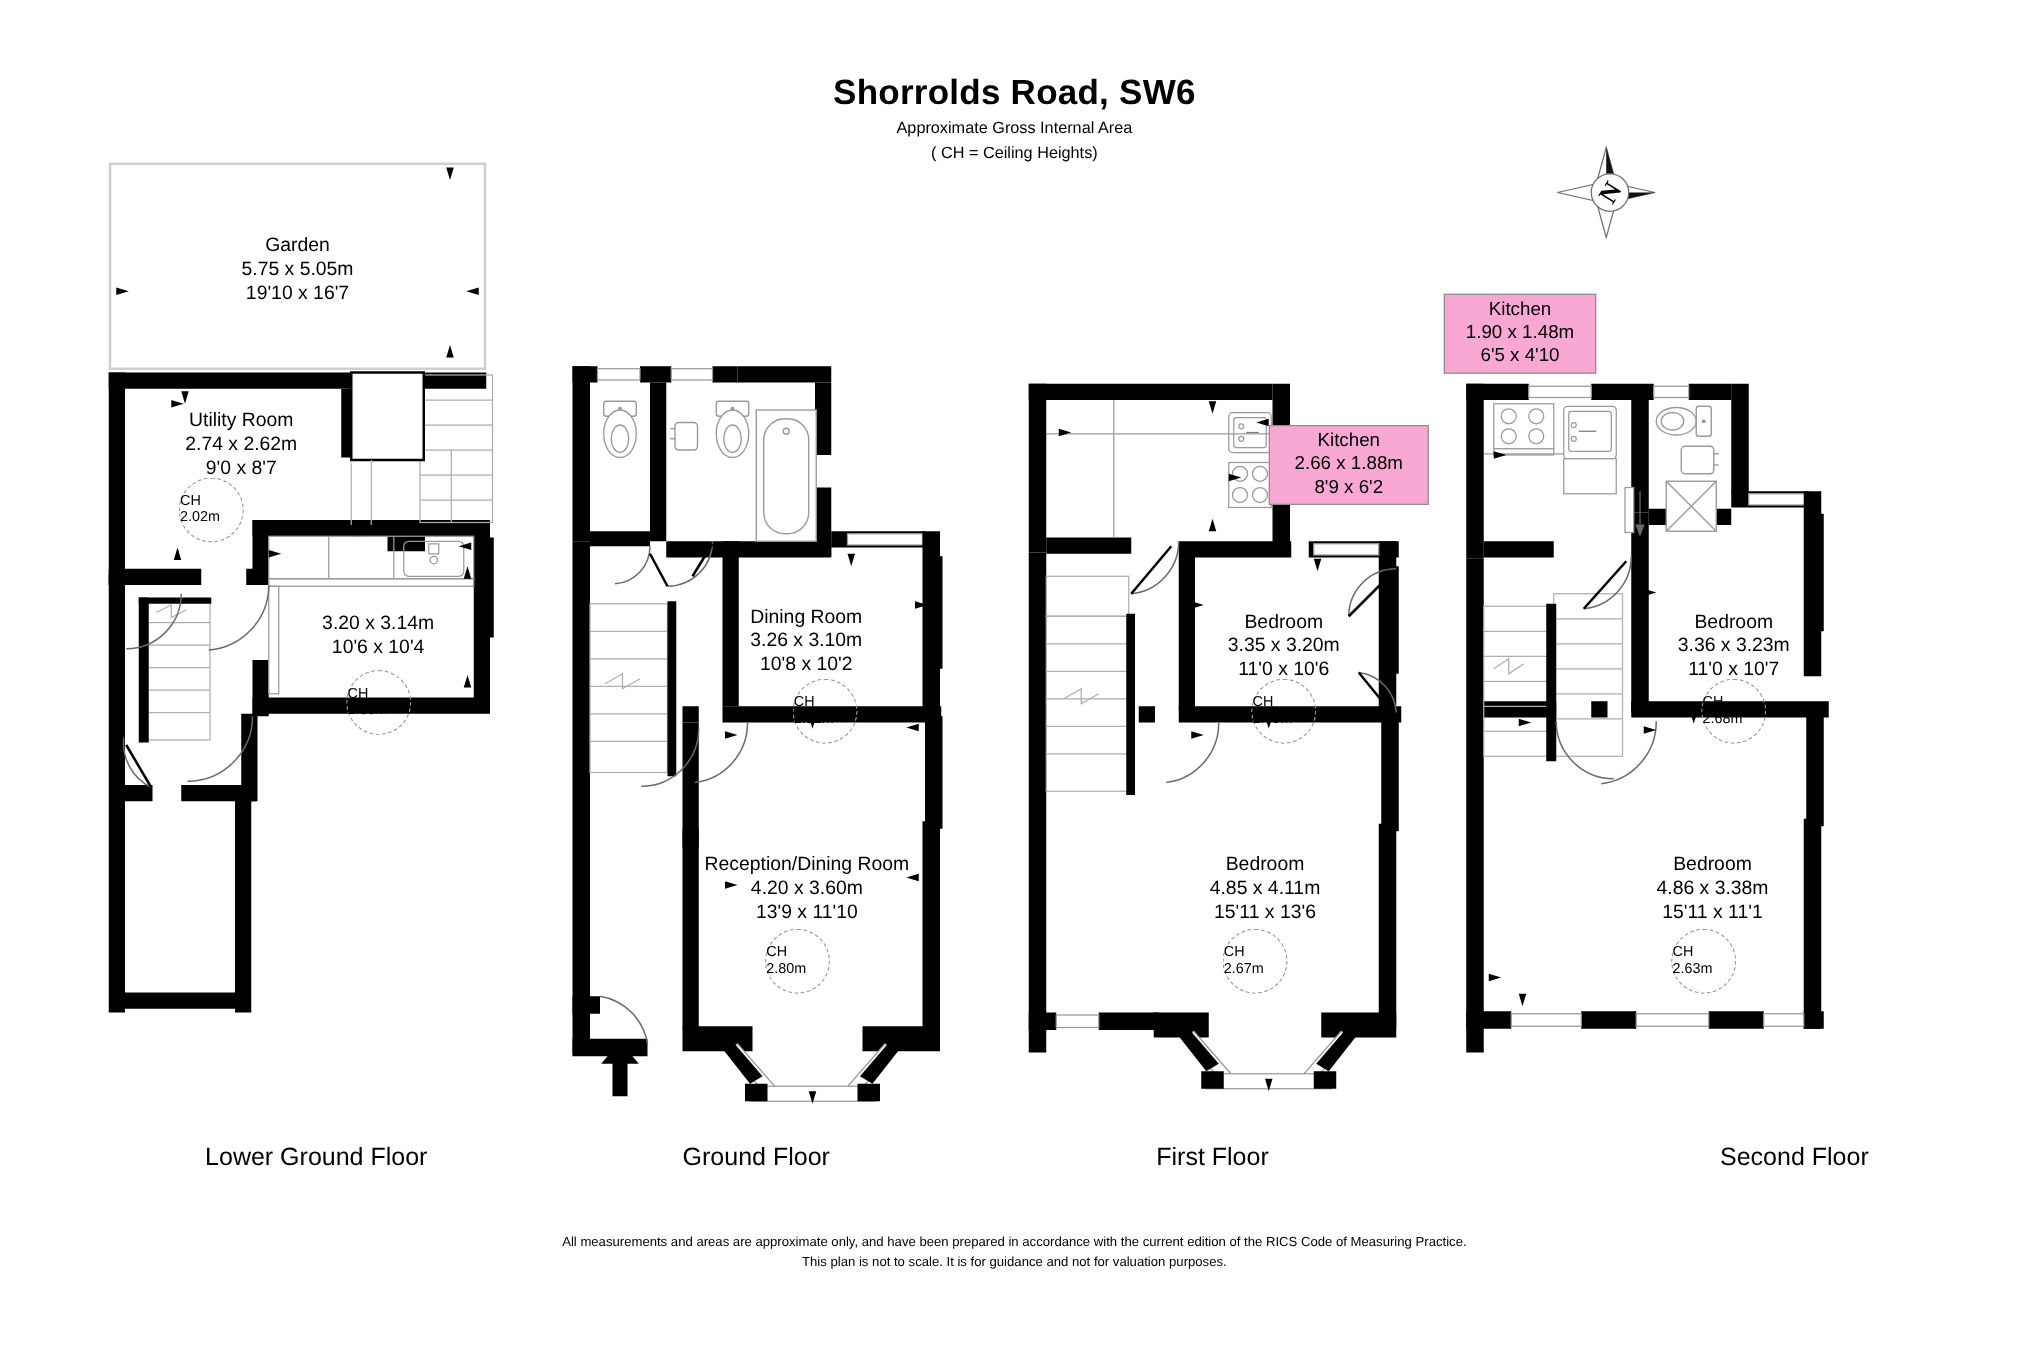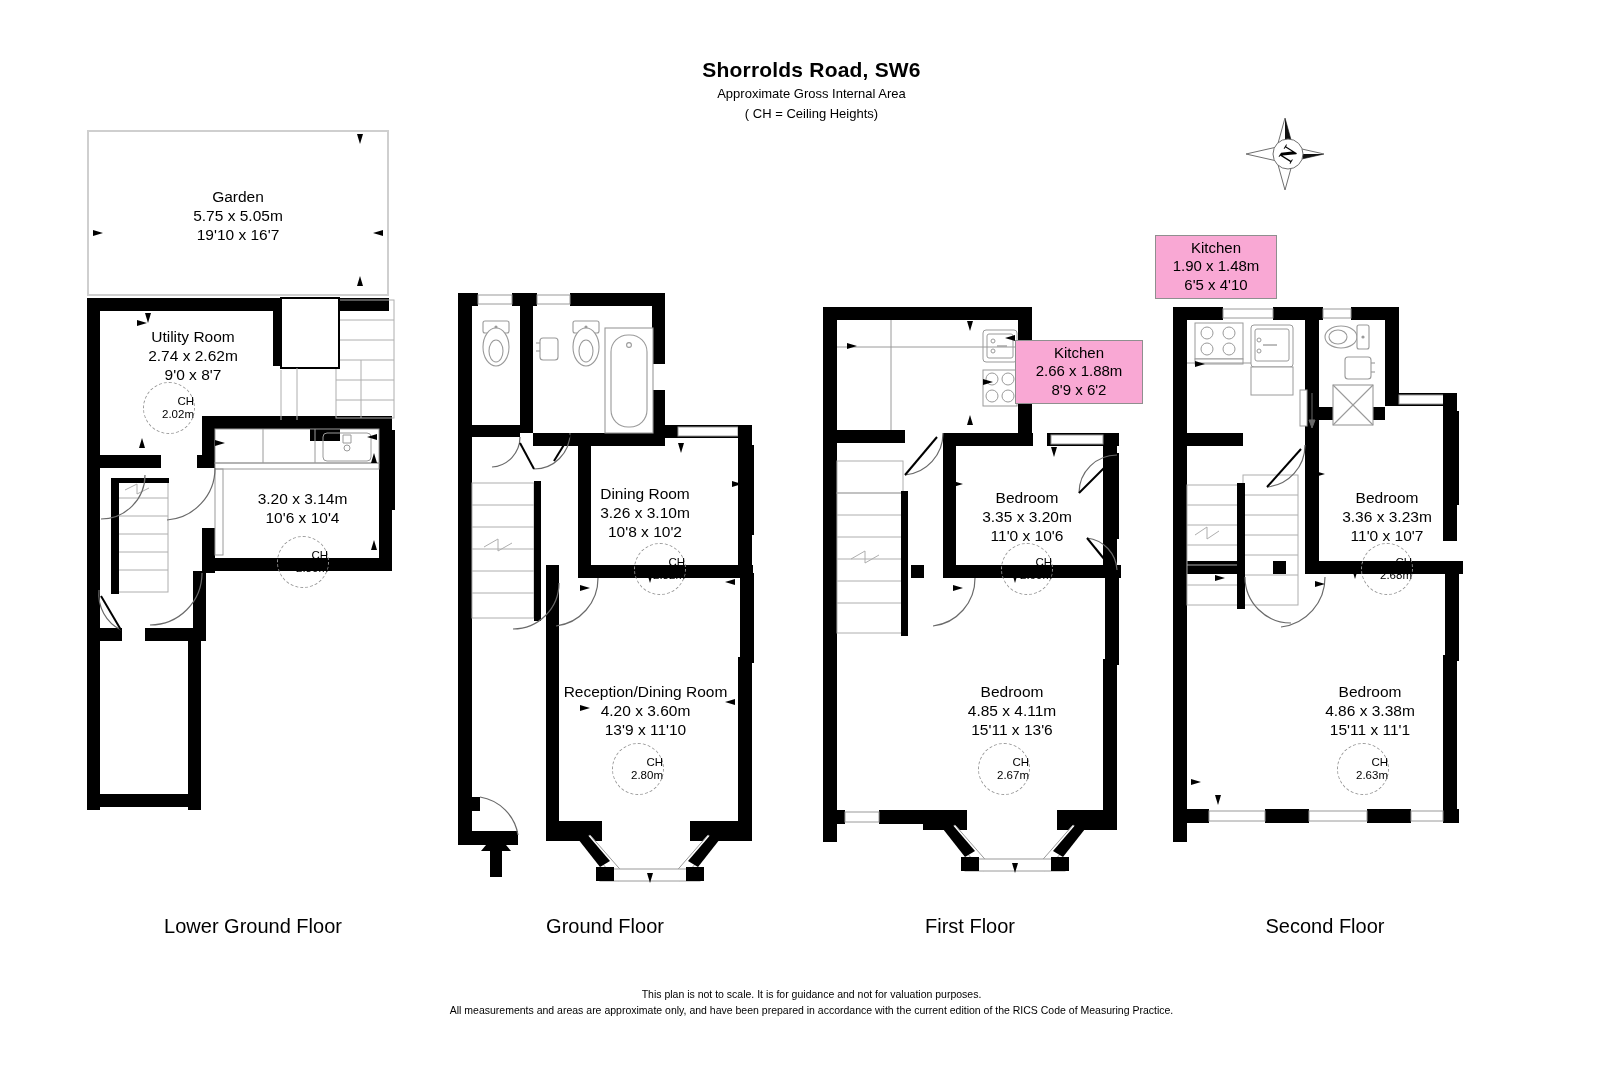--- a/index.html
+++ b/index.html
@@ -8,21 +8,21 @@
     width: 1623px; height: 1080px;
     background: #ffffff;
     font-family: "Liberation Sans", sans-serif;
     color: #000000;
     overflow: hidden;
   }
   #page { position: relative; width: 1623px; height: 1080px; background:#fff; }
 
   
   .header { position:absolute; left:0; right:0; top:58px; text-align:center; }
-  .title { font-size:21px; font-weight:700; letter-spacing:.2px; }
+  .title { font-size:28px; font-weight:700; letter-spacing:.2px; }
   .subtitle { font-size:13px; margin-top:4px; }
   .area { font-size:21px; font-weight:400; margin-top:4px; letter-spacing:.2px;}
   .chnote { font-size:13px; margin-top:5px; }
 
   
   .compass { position:absolute; left:1240px; top:112px; width:90px; height:84px; }
 
   
   .floor { position:absolute; }
   .floor .canvas { position:absolute; left:0; top:0; }
@@ -35,21 +35,21 @@
     position:absolute; text-align:center; line-height:1.22;
     font-size:15px; white-space:nowrap;
   }
   .roomlabel .nm { font-size:15.5px; }
   .roomlabel .dim { font-size:15.5px; }
 
   
   .ch {
     position:absolute; width:52px; height:52px; border-radius:50%;
     border:1px dashed #9a9a9a; display:flex; flex-direction:column;
-    align-items:flex-end; justify-content:center; line-height:1.15;
+    align-items:flex-start; justify-content:center; line-height:1.15;
     font-size:11.5px; text-align:center; color:#000;
   }
   .ch .t { font-size:11.5px; }
 
   
   .callout {
     position:absolute; border:1px solid #8f8f8f; background:#f9a8d4;
     text-align:center; padding:3px 8px 4px; line-height:1.22; font-size:15px;
     white-space:nowrap;
   }
@@ -614,20 +614,20 @@
       <div class="nm">Bedroom</div>
       <div class="dim">4.86 x 3.38m</div>
       <div class="dim">15'11 x 11'1</div>
     </div>
     <div class="ch" style="left:182px; top:458px;">
       <span class="t">CH</span>
       <span class="t">2.63m</span>
     </div>
   </div>
 
-  <div class="floorlabel" style="left:1155px; top:915px;">Second Floor</div>
+  <div class="floorlabel" style="left:1155px; top:915px;text-align:right;">Second Floor</div>
 
   <div class="footer">
+    <div>All measurements and areas are approximate only, and have been prepared in accordance with the current edition of the RICS Code of Measuring Practice.</div>
     <div>This plan is not to scale. It is for guidance and not for valuation purposes.</div>
-    <div>All measurements and areas are approximate only, and have been prepared in accordance with the current edition of the RICS Code of Measuring Practice.</div>
   </div>
 
 </div>
 
 </body></html>

